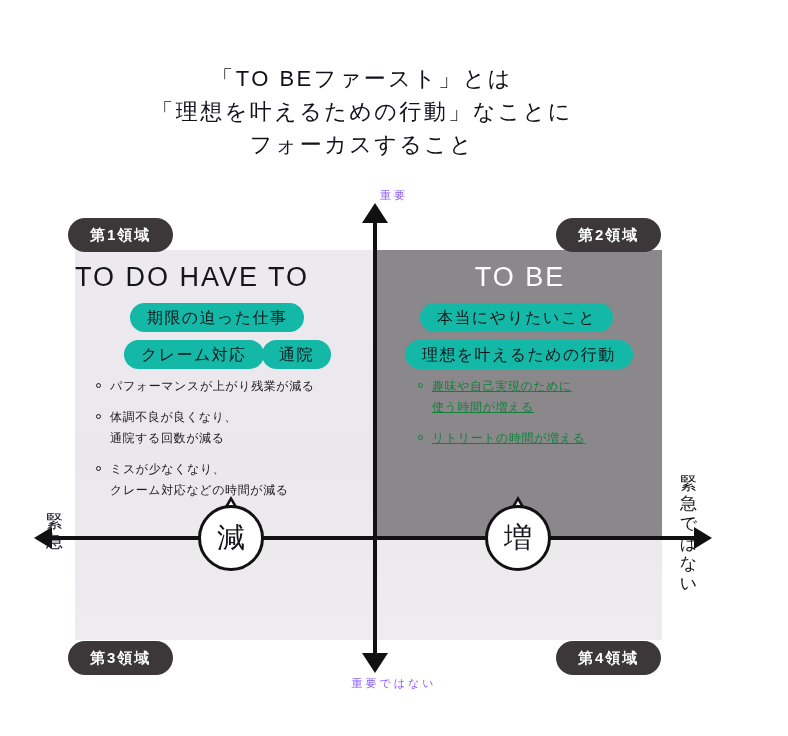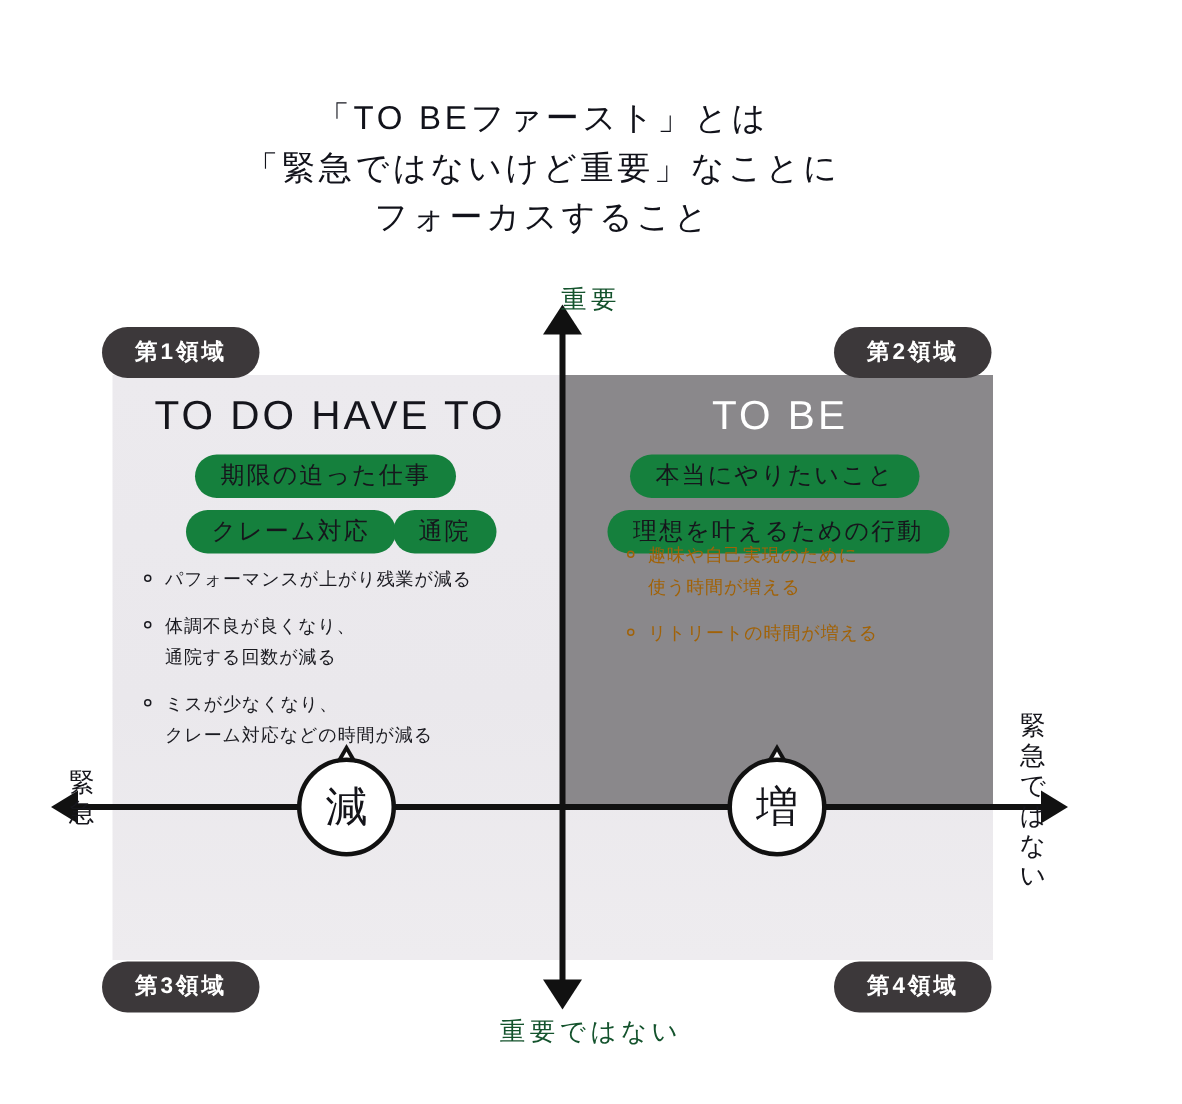--- a/index.html
+++ b/index.html
@@ -100,23 +100,23 @@
     top: 527px;
     width: 0; height: 0;
     border-top: 11px solid transparent;
     border-bottom: 11px solid transparent;
     border-left: 18px solid #111111;
   }
 
   
   .axis-label-h {
     position: absolute;
-    font-size: 17px;
+    font-size: 11px;
     letter-spacing: 3px;
-    color: #14532d;
+    color: #8b5cf6;
     white-space: nowrap;
   }
   #axis-label-top {
     left: 0; top: 188px; width: 788px;
     text-align: center;
   }
   #axis-label-bottom {
     left: 0; top: 676px; width: 788px;
     text-align: center;
   }
@@ -151,30 +151,30 @@
   #badge-q3 { left: 68px;  top: 641px; }
   #badge-q4 { left: 556px; top: 641px; }
 
   
   .quad-heading {
     position: absolute;
     font-size: 27px;
     letter-spacing: 2px;
     white-space: nowrap;
   }
-  #heading-left  { left: 75px;  top: 262px; width: 290px; text-align: center; color: #15151c; }
+  #heading-left  { left: 75px;  top: 262px; width: 290px; text-align: left; color: #15151c; }
   #heading-right { left: 380px; top: 262px; width: 280px; text-align: center; color: #ffffff; }
 
   
   .pill {
     position: absolute;
     height: 29px;
     line-height: 29px;
     border-radius: 15px;
-    background: #15803d;
+    background: #14b8a6;
     color: #16161c;
     font-size: 16px;
     letter-spacing: 1.4px;
     text-align: center;
     padding: 0 17px;
     white-space: nowrap;
   }
   #pill-l1 { left: 130px; top: 303px; }
   #pill-l2 { left: 124px; top: 340px; }
   #pill-l3 { left: 262px; top: 340px; }
@@ -182,21 +182,21 @@
   #pill-r2 { left: 405px; top: 340px; }
 
   
   .bullets {
     position: absolute;
     font-size: 12px;
     line-height: 21px;
     letter-spacing: 0.6px;
   }
   #bullets-left  { left: 96px;  top: 376px; width: 270px; color: #1a1a20; }
-  #bullets-right { left: 418px; top: 360px; width: 250px; color: #a16207; }
+  #bullets-right { left: 418px; top: 376px; width: 250px; color: #15803d; text-decoration: underline; }
   .bullet-item {
     position: relative;
     padding-left: 14px;
     margin-bottom: 10px;
   }
   .bullet-item .bullet-dot {
     position: absolute;
     left: 0;
     top: 7px;
     width: 5px;
@@ -240,21 +240,21 @@
     border-bottom: 9px solid #ffffff;
   }
   #tail-decrease-inner { left: 226px; top: 501px; }
   #tail-increase-inner { left: 513px; top: 501px; }
 </style>
 </head>
 <body>
 
 <div id="title-block">
   <div class="title-line">「TO BEファースト」とは</div>
-  <div class="title-line">「緊急ではないけど重要」なことに</div>
+  <div class="title-line">「理想を叶えるための行動」なことに</div>
   <div class="title-line">フォーカスすること</div>
 </div>
 
 <div id="panel-light"></div>
 <div id="panel-dark"></div>
 
 <div id="axis-vertical"></div>
 <div id="arrow-up"></div>
 <div id="arrow-down"></div>
 <div id="axis-horizontal"></div>

